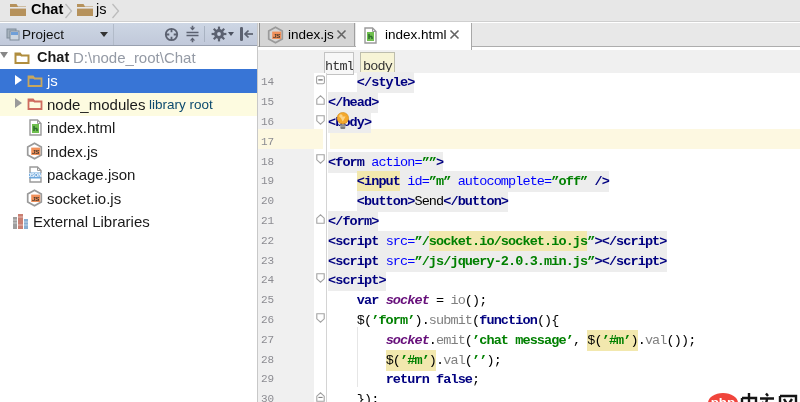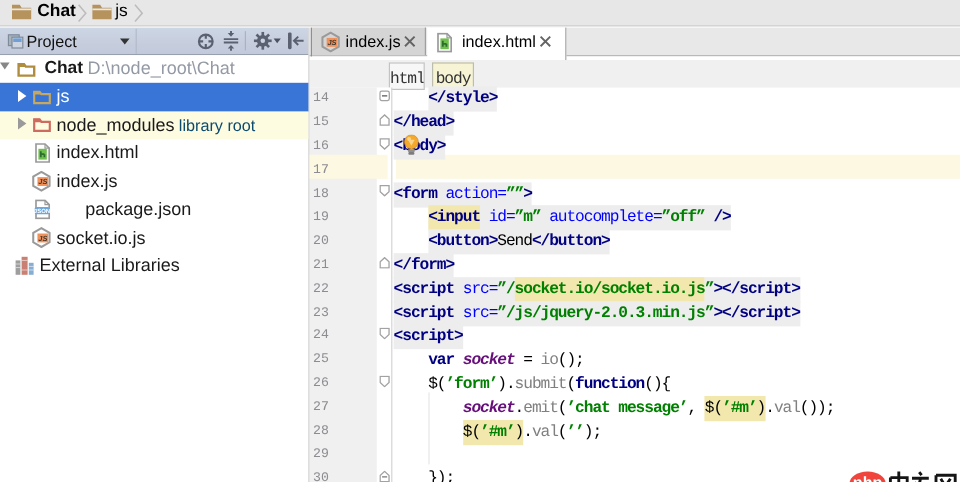--- a/index.html
+++ b/index.html
@@ -124,21 +124,21 @@
       <text x="9.7" y="11.6" font-family="Liberation Sans" font-size="6.2" font-weight="bold" font-style="italic" fill="#41372c" text-anchor="middle">JS</text>
     </svg>
 <div class="trtxtJ" style="position:absolute;left:47px;top:139.5px;font-size:15px;color:#1a1a1a;line-height:23.5px;">index.js</div>
 
 <svg class="abs" style="left:28px;top:166px;" width="15" height="17" viewBox="0 0 15 17">
       <path d="M2 1 H9.5 L13 4.5 V16 H2 Z" fill="#fff" stroke="#9a9a9a" stroke-width="1.4"></path>
       <path d="M9.5 1 V4.5 H13" fill="none" stroke="#9a9a9a" stroke-width="1"></path>
       <rect x="1" y="6.5" width="12" height="6" rx="1" fill="#6da7dc"></rect>
       <text x="7" y="11.4" font-family="Liberation Sans" font-size="5" font-weight="bold" fill="#ffffff" text-anchor="middle">JSON</text>
     </svg>
-<div class="trtxt" style="left:47px;top:163px;margin-left:24px;">package.json</div>
+<div class="trtxt" style="left:47px;top:163px;">package.json</div>
 
 <svg class="abs" style="left:26px;top:189px;" width="17" height="18" viewBox="0 0 17 18">
       <path d="M8.5 1.2 L15.3 5.1 V12.9 L8.5 16.8 L1.7 12.9 V5.1 Z" fill="none" stroke="#9a9a9a" stroke-width="1.7"></path>
       <rect x="5.2" y="5.6" width="9" height="7.4" fill="#f0905a"></rect>
       <text x="9.7" y="11.6" font-family="Liberation Sans" font-size="6.2" font-weight="bold" font-style="italic" fill="#41372c" text-anchor="middle">JS</text>
     </svg>
 <div class="trtxt" style="left:47px;top:186.5px;">socket.io.js</div>
 
 <svg class="abs" style="left:12px;top:213px;" width="17" height="17" viewBox="0 0 17 17">
       <rect x="1" y="4" width="4" height="12" fill="#9e9e9e"></rect>
@@ -212,20 +212,21 @@
 <div class="ln" style="top:172.4px;">    <span class="fr"><span class="yl tg">&lt;input</span><span class="tg"></span> <span class="at">id=</span><span class="st">”m”</span> <span class="at">autocomplete=</span><span class="st">”off”</span> <span class="tg">/&gt;</span></span></div>
 <div class="ln" style="top:192.2px;">    <span class="fr"><span class="tg">&lt;button&gt;</span>Send<span class="tg">&lt;/button&gt;</span></span></div>
 <div class="ln" style="top:212px;"><span class="fr tg">&lt;/form&gt;</span></div>
 <div class="ln" style="top:231.8px;"><span class="fr"><span class="tg">&lt;script</span> <span class="at">src=</span><span class="st">”/</span><span class="yl st">socket.io/socket.io.js</span><span class="st">”</span><span class="tg">&gt;&lt;/script&gt;</span></span></div>
 <div class="ln" style="top:251.6px;"><span class="fr"><span class="tg">&lt;script</span> <span class="at">src=</span><span class="st">”/js/jquery-2.0.3.min.js”</span><span class="tg">&gt;&lt;/script&gt;</span></span></div>
 <div class="ln" style="top:271.4px;"><span class="fr tg">&lt;script&gt;</span></div>
 <div class="ln" style="top:291.2px;">    <span class="kw">var</span> <span class="fd">socket</span> = <span class="mt">io</span>();</div>
 <div class="ln" style="top:311px;">    $(<span class="st">’form’</span>).<span class="mt">submit</span>(<span class="kw">function</span>(){</div>
 <div class="ln" style="top:330.8px;">        <span class="fd">socket</span>.<span class="mt">emit</span>(<span class="st">’chat message’</span>, <span class="yl">$(<span class="st">’#m’</span>)</span>.<span class="mt">val</span>());</div>
 <div class="ln" style="top:350.6px;">        <span class="yl">$(<span class="st">’#m’</span>)</span>.<span class="mt">val</span>(<span class="st">’’</span>);</div>
+<div class="ln" style="top:370.4px;">        <span class="kw">return</span> <span class="kw">false</span>;</div>
 <div class="ln" style="top:390.2px;">    });</div>
 
 <svg class="abs" style="left:316px;top:75px;" width="9" height="10" viewBox="0 0 9 10">
       <rect x="0.6" y="1" width="7.8" height="7.8" rx="1.5" fill="#fff" stroke="#a2a2a2" stroke-width="1.1"></rect>
       <path d="M2.3 4.9 H6.7" stroke="#555" stroke-width="1.1"></path>
     </svg>
 <svg class="abs" style="left:316px;top:94.5px;" width="9" height="10" viewBox="0 0 9 10">
       <path d="M0.8 9.3 V4.2 L4.5 0.8 L8.2 4.2 V9.3 Z" fill="#fff" stroke="#a2a2a2" stroke-width="1.1"></path>
     </svg>
 <svg class="abs" style="left:316px;top:114.5px;" width="9" height="10" viewBox="0 0 9 10">

